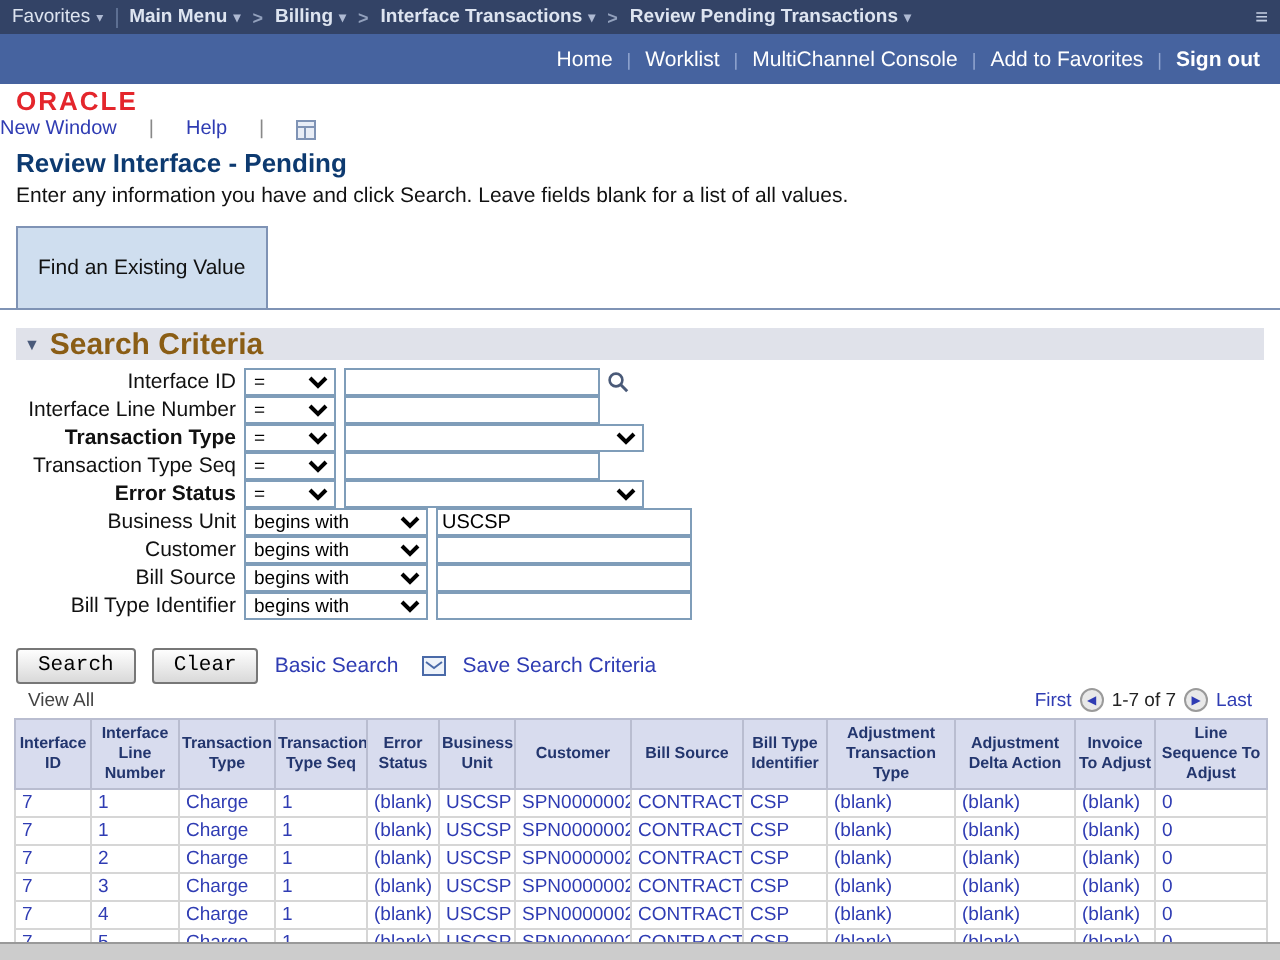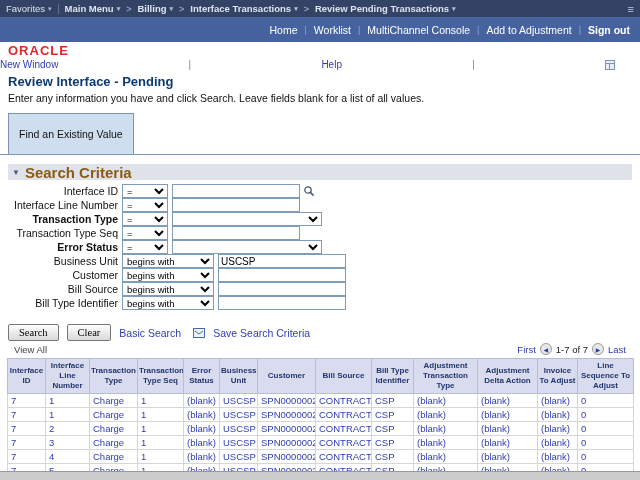--- a/index.html
+++ b/index.html
@@ -19,21 +19,21 @@
   
   .topbar{height:25px;background:#46639f;display:flex;align-items:center;justify-content:flex-end;padding-right:10px;font-size:10.5px;}
   .toplinks{display:flex;align-items:center;gap:7px;}
   .toplinks a{color:#fff;text-decoration:none;cursor:pointer;}
   .hl-sep{color:#93a7d1;font-size:9px;}
   .signout{font-weight:bold;}
   .logo-strip{height:16px;padding-left:8px;display:flex;align-items:center;}
   .oracle-logo{color:#e4262c;font-weight:bold;font-size:13px;letter-spacing:1px;}
 
   
-  .pagebar{height:13px;display:flex;justify-content:space-between;align-items:center;gap:0;padding-right:25px;font-size:10px;}
+  .pagebar{height:13px;display:flex;justify-content:flex-start;align-items:center;gap:16px;padding-right:25px;font-size:10px;}
   .pagebar a{color:#2f3cb3;text-decoration:none;cursor:pointer;}
   .pb-sep{color:#888;}
   .pb-icon{display:inline-flex;cursor:pointer;}
 
   .page-title{color:#0d3a70;font-weight:bold;font-size:13px;margin:3px 0 3px 8px;}
   .instructions{font-size:10.5px;color:#111;margin-left:8px;}
 
   .tabbar{margin-top:9px;border-bottom:1px solid #7f93b5;padding-left:8px;}
   .tab{display:inline-block;background:#cfdeef;border:1px solid #7f93b5;border-bottom:none;padding:14px 10px;font-size:10.5px;cursor:pointer;}
 
@@ -46,21 +46,21 @@
   .flabel{width:118px;text-align:right;margin-right:4px;font-size:10.5px;color:#111;}
   .flabel.bold{font-weight:bold;}
   select.op{height:14px;font-size:9.5px;border:1px solid #7f9db9;background:#fff;}
   select.op.narrow{width:46px;}
   select.op.wide{width:92px;}
   input.fval{width:128px;height:14px;border:1px solid #7f9db9;font-size:10px;margin-left:4px;padding:0 2px;font-family:inherit;}
   select.fsel{width:150px;height:14px;border:1px solid #7f9db9;font-size:9.5px;margin-left:4px;background:#fff;}
   .lookup{margin-left:3px;display:inline-flex;cursor:pointer;}
 
   .btnrow{display:flex;align-items:center;gap:8px;margin:14px 0 0 8px;}
-  .psbtn{font-family:Liberation Serif, serif;font-size:10.5px;padding:2px 10px;background:linear-gradient(#fefefe,#d9d9d9);border:1px solid #777;border-radius:2px;cursor:pointer;}
+  .psbtn{font-family:Liberation Mono, monospace;font-size:10.5px;padding:2px 10px;background:linear-gradient(#fefefe,#d9d9d9);border:1px solid #777;border-radius:2px;cursor:pointer;}
   .pslink{color:#2f3cb3;font-size:10.5px;cursor:pointer;text-decoration:none;}
   .saveicon{display:inline-flex;margin-left:4px;}
 
   .results-heading{color:#0d3a70;font-weight:bold;font-size:12px;margin:14px 0 2px 8px;}
   .gridbar{margin:0 12px;display:flex;justify-content:space-between;align-items:center;font-size:9.5px;padding:2px 2px;}
   .viewall{color:#444;cursor:pointer;text-decoration:none;}
   .pager{display:flex;align-items:center;gap:4px;}
   .pager a{color:#2f3cb3;text-decoration:none;cursor:pointer;}
   .prange{color:#222;}
   .pbtn{width:12px;height:12px;border:1px solid #9a9a9a;border-radius:50%;background:#e9e9e9;color:#2f3cb3;font-size:6px;display:inline-flex;align-items:center;justify-content:center;cursor:pointer;}
@@ -96,21 +96,21 @@
   </div>
 
   <div class="topbar">
     <span id="header-links" class="toplinks">
         <a>Home</a>
         <span class="hl-sep">|</span>
         <a>Worklist</a>
         <span class="hl-sep">|</span>
         <a>MultiChannel Console</a>
         <span class="hl-sep">|</span>
-        <a>Add to Adjustment</a>
+        <a>Add to Favorites</a>
         <span class="hl-sep">|</span>
         <a class="signout">Sign out</a>
       </span>
   </div>
 
   <div class="logo-strip">
     <span class="oracle-logo">ORACLE</span>
   </div>
 
   <div class="pagebar">

